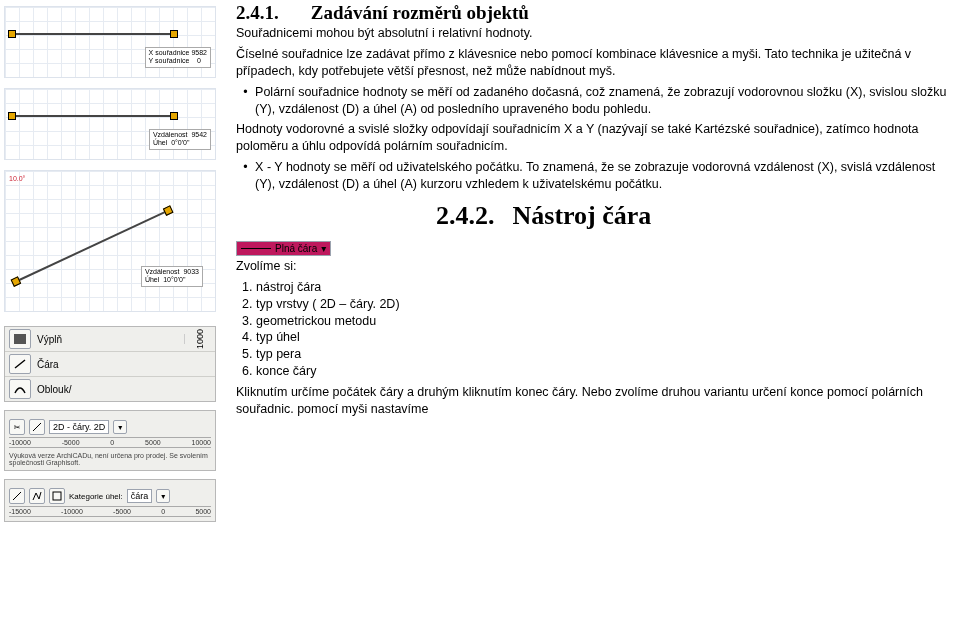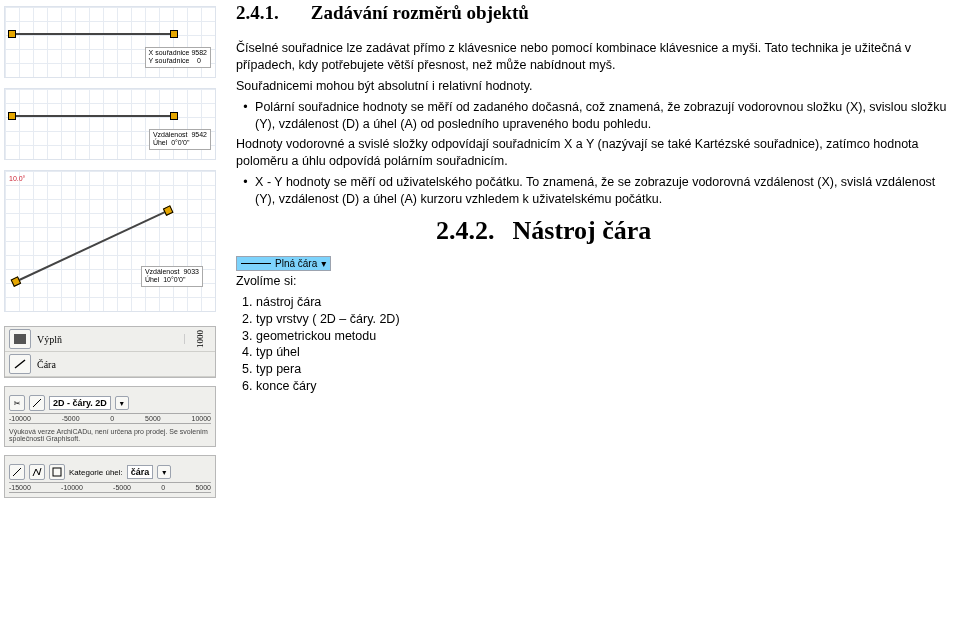--- a/index.html
+++ b/index.html
@@ -89,21 +89,20 @@
     background: #efefec;
     margin-top: 14px;
     font-size: 10px;
   }
   .toolbox .row {
     display: flex;
     align-items: center;
     border-bottom: 1px solid #cfcfcb;
     padding: 2px 4px;
     gap: 6px;
-    font-family: Liberation Serif, serif;
   }
   .tool-icon {
     width: 20px; height: 18px;
     border: 1px solid #9ca3af;
     background: #f8f8f5;
     border-radius: 2px;
     display: inline-flex;
     align-items: center; justify-content: center;
   }
   .dim-vert {
@@ -141,35 +140,34 @@
     display: flex;
     align-items: center;
     gap: 4px;
     margin-top: 6px;
   }
   .layer-row .fld {
     border: 1px solid #9ca3af;
     background: #fff;
     font-size: 9px;
     padding: 1px 3px;
-    font-weight: bold;
   }
   
   h1.title {
     font-family: "Times New Roman", Times, serif;
     font-size: 22px;
     font-weight: bold;
     text-decoration: underline;
     margin: 4px 0 18px;
   }
   h2.sub {
     font-family: "Times New Roman", Times, serif;
     font-size: 19px;
     font-weight: bold;
-    margin: 0 0 16px;
+    margin: 0 0 1px;
   }
   h2.sub .sec-no { display: inline-block; width: 70px; }
   p.body {
     font-size: 12.5px;
     line-height: 1.35;
     margin: 0 0 4px;
   }
   .bullet-row {
     display: flex;
     font-size: 12.5px;
@@ -187,21 +185,21 @@
   ol.steps {
     font-size: 12.5px;
     margin: 2px 0 4px;
     padding-left: 20px;
   }
   ol.steps li { line-height: 1.35; }
   .linetype-box {
     display: inline-flex;
     align-items: center;
     border: 1px solid #9ca3af;
-    background: #7dd3fc;
+    background: #be185d;
     font-size: 10px;
     padding: 1px 4px;
     gap: 4px;
     margin-bottom: 2px;
   }
   .linetype-box .lp { width: 30px; border-top: 1px solid #000; }
 </style>
 </head>
 <body>
 
@@ -240,20 +238,28 @@
           <span>1000</span>
         </div>
       </div>
       <div class="row">
         <span class="tool-icon">
           <svg width="14" height="12">
               <line x1="2" y1="10" x2="12" y2="2" stroke="#000" stroke-width="1.5"></line>
             </svg>
         </span>
         <span>Čára</span>
+      </div>
+      <div class="row" style="border-bottom:none;">
+        <span class="tool-icon">
+          <svg width="14" height="12">
+              <path d="M2 10 Q7 0 12 10" fill="none" stroke="#000" stroke-width="1.5"></path>
+            </svg>
+        </span>
+        <span>Oblouk/</span>
       </div>
     </div>
 
     <div class="ruler-strip">
       <div class="layer-row">
         <span class="tool-icon" style="width:14px;height:14px;">✂</span>
         <span class="tool-icon" style="width:14px;height:14px;">
           <svg width="10" height="10">
               <line x1="1" y1="9" x2="9" y2="1" stroke="#000"></line>
             </svg>
@@ -304,22 +310,22 @@
   </div>
 
   <div class="right-col">
 
 
     <h2 class="sub">
       <span class="sec-no">2.4.1.</span>
       <span>Zadávání rozměrů objektů</span>
     </h2>
 
+    <p class="body">Souřadnicemi mohou být absolutní i relativní hodnoty.</p>
     <p class="body">Číselné souřadnice lze zadávat přímo z klávesnice nebo pomocí kombinace klávesnice a myši. Tato technika je užitečná v případech, kdy potřebujete větší přesnost, než může nabídnout myš.</p>
-    <p class="body">Souřadnicemi mohou být absolutní i relativní hodnoty.</p>
 
     <div class="bullet-row">
       <span class="dot">•</span>
       <span>Polární souřadnice hodnoty se měří od zadaného dočasná, což znamená, že zobrazují vodorovnou složku (X), svislou složku (Y), vzdálenost (D) a úhel (A) od posledního upraveného bodu pohledu.</span>
     </div>
 
     <p class="body" style="">Hodnoty vodorovné a svislé složky odpovídají souřadnicím X a Y (nazývají se také Kartézské souřadnice), zatímco hodnota poloměru a úhlu odpovídá polárním souřadnicím.</p>
 
     <div class="bullet-row">
       <span class="dot">•</span>
@@ -344,15 +350,16 @@
 
     <ol class="steps">
       <li>nástroj čára</li>
       <li>typ vrstvy ( 2D – čáry. 2D)</li>
       <li>geometrickou metodu</li>
       <li>typ úhel</li>
       <li>typ pera</li>
       <li>konce čáry</li>
     </ol>
 
+    <p class="body">Kliknutím určíme počátek čáry a druhým kliknutím konec čáry. Nebo zvolíme druhou variantu určení konce pomocí polárních souřadnic. pomocí myši nastavíme</p>
 
   </div>
 </div>
 
 </body></html>

